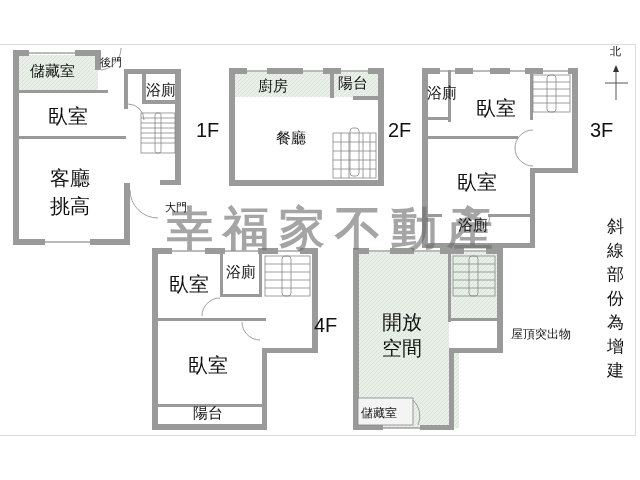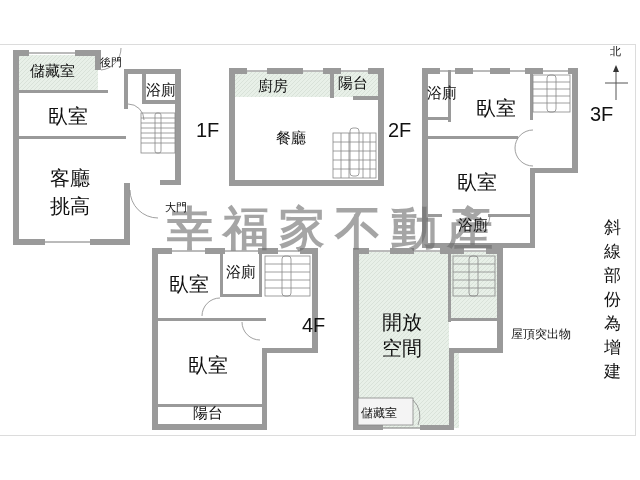--- a/index.html
+++ b/index.html
@@ -5,21 +5,21 @@
   html,body{margin:0;padding:0;background:#fff;}
   body{width:640px;height:480px;position:relative;overflow:hidden;font-family:"DejaVu Sans","Liberation Sans",sans-serif;color:#111;}
   .frame{position:absolute;left:0;top:44px;width:636px;height:392px;border:1px solid #dcdcdc;border-left:none;box-sizing:border-box;}
   svg{position:absolute;left:0;top:0;}
   .lbl{position:absolute;white-space:nowrap;line-height:1;}
   .room{font-size:20px;}
   .room-sm{font-size:15px;}
   .tiny{font-size:11px;}
   .floor{font-size:20px;font-family:Liberation Sans, sans-serif;}
   .watermark{position:absolute;left:167px;top:205px;font-size:46px;font-weight:bold;color:rgba(110,110,110,0.62);letter-spacing:10px;white-space:nowrap;line-height:1;}
-  .vnote{position:absolute;left:604px;top:215px;width:20px;font-size:17px;line-height:24px;text-align:left;}
+  .vnote{position:absolute;left:604px;top:215px;width:20px;font-size:17px;line-height:24px;text-align:right;font-family:Liberation Serif, serif;}
   .north{position:absolute;left:610px;top:46px;font-size:11px;}
 </style>
 </head>
 <body>
 
 <div class="frame"></div>
 
 <svg width="640" height="480" viewBox="0 0 640 480">
   <defs>
     <pattern id="hatch" width="4" height="4" patternUnits="userSpaceOnUse">
@@ -213,26 +213,26 @@
 
 <div class="lbl room-sm" style="left:258px;top:79px;">廚房</div>
 <div class="lbl room-sm" style="left:338px;top:76px;">陽台</div>
 <div class="lbl room-sm" style="left:276px;top:131px;">餐廳</div>
 <div class="lbl floor" style="left:388px;top:120px;">2F</div>
 
 <div class="lbl room-sm" style="left:427px;top:86px;">浴廁</div>
 <div class="lbl room" style="left:476px;top:98px;">臥室</div>
 <div class="lbl room" style="left:457px;top:172px;">臥室</div>
 <div class="lbl room-sm" style="left:458px;top:218px;">浴廁</div>
-<div class="lbl floor" style="left:590px;top:104px;">3F</div>
+<div class="lbl floor" style="left:590px;top:120px;">3F</div>
 
 <div class="lbl room" style="left:169px;top:274px;">臥室</div>
 <div class="lbl room-sm" style="left:226px;top:265px;">浴廁</div>
 <div class="lbl room" style="left:188px;top:355px;">臥室</div>
 <div class="lbl room-sm" style="left:193px;top:406px;">陽台</div>
-<div class="lbl floor" style="left:302px;top:315px;">4F</div>
+<div class="lbl floor" style="left:314px;top:315px;">4F</div>
 
 <div class="lbl room" style="left:382px;top:312px;">開放</div>
 <div class="lbl room" style="left:382px;top:338px;">空間</div>
 <div class="lbl tiny" style="left:361px;top:407px;font-size:12px;">儲藏室</div>
 <div class="lbl" style="left:511px;top:318px;font-size:12px;margin-top:10px;">屋頂突出物</div>
 
 <div class="vnote">斜線部份為增建</div>
 
 </body></html>

